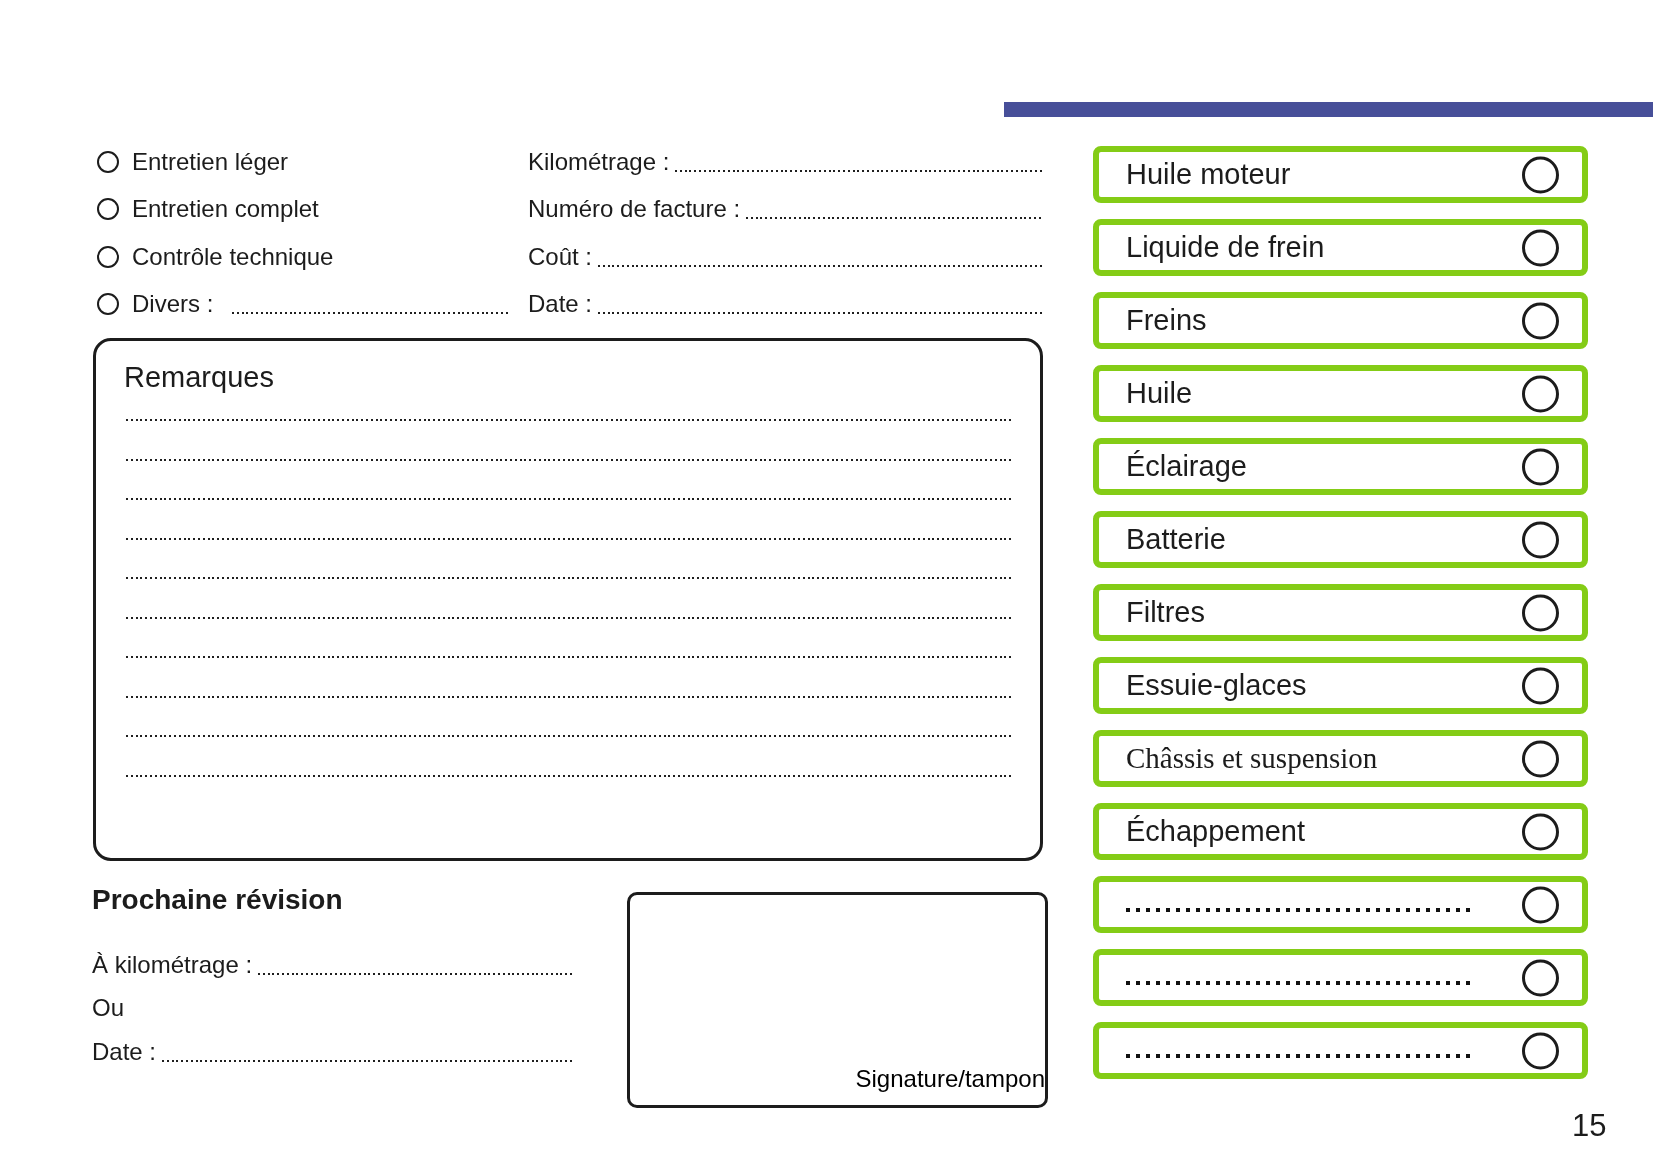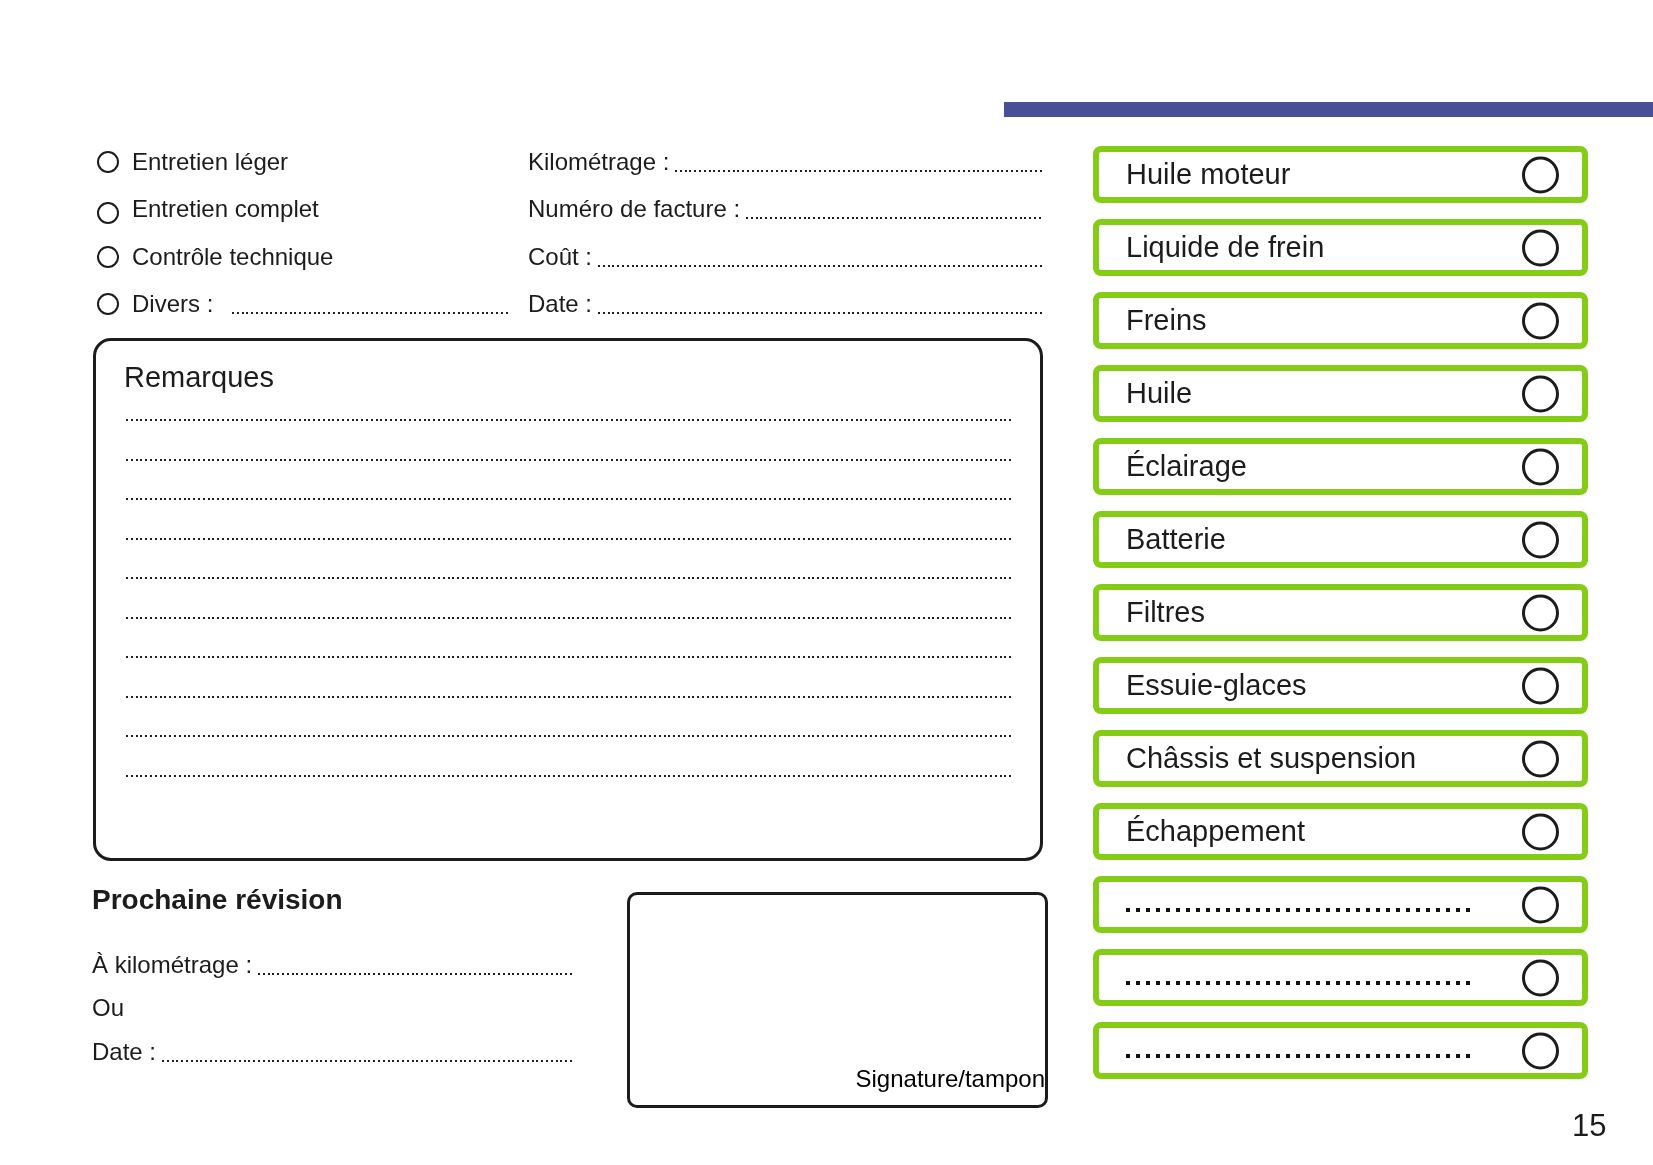--- a/index.html
+++ b/index.html
@@ -49,21 +49,21 @@
 <body>
 
 <div class="page">
 
   <div class="accent-bar" style="background: rgb(71, 79, 153);"></div>
 
   <div class="svc-row" style="top:147px;width:411px;align-items:center;">
     <span class="radio"></span>
     <span class="lbl">Entretien léger</span>
   </div>
-  <div class="svc-row" style="top:194px;width:411px;align-items:flex-end;">
+  <div class="svc-row" style="top:194px;width:411px;">
     <span class="radio"></span>
     <span class="lbl">Entretien complet</span>
   </div>
   <div class="svc-row" style="top:242px;width:411px;">
     <span class="radio"></span>
     <span class="lbl">Contrôle technique</span>
   </div>
   <div class="svc-row" style="top:289px;width:411px;">
     <span class="radio"></span>
     <span class="lbl">Divers :</span>
@@ -143,21 +143,21 @@
     <span class="check-circle"></span>
   </div>
   <div class="check-row" style="top:584px;">
     <span class="check-label">Filtres</span>
     <span class="check-circle"></span>
   </div>
   <div class="check-row" style="top:657px;">
     <span class="check-label">Essuie-glaces</span>
     <span class="check-circle"></span>
   </div>
-  <div class="check-row" style="top:730px;">
+  <div class="check-row" style="top:730px;font-family:Liberation Serif, serif;">
     <span class="check-label">Châssis et suspension</span>
     <span class="check-circle"></span>
   </div>
   <div class="check-row" style="top:803px;">
     <span class="check-label">Échappement</span>
     <span class="check-circle"></span>
   </div>
   <div class="check-row" style="top:876px;">
     <span class="check-dots dots-lg"></span>
     <span class="check-circle"></span>

